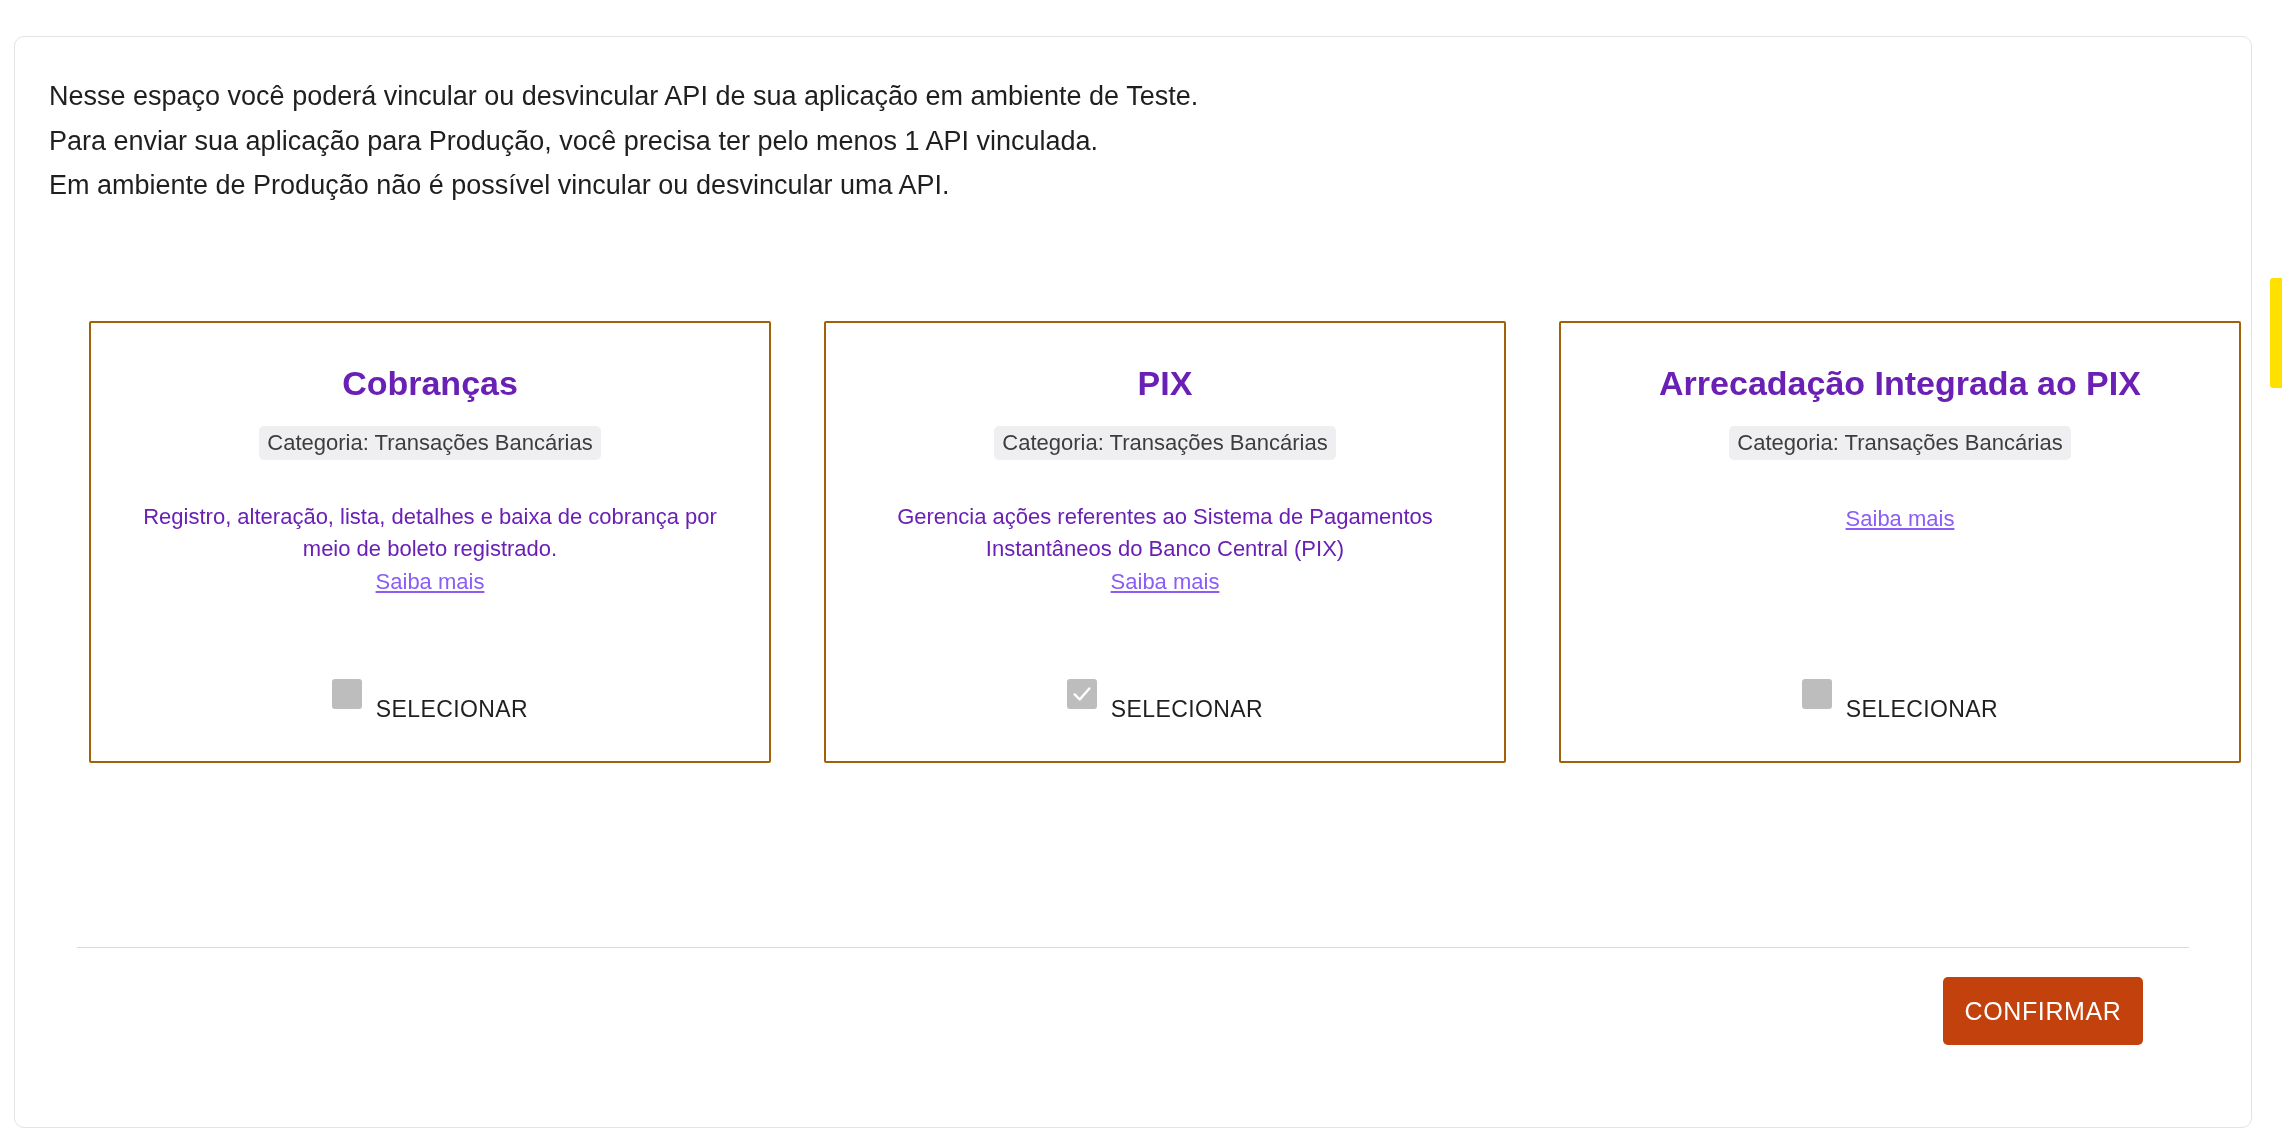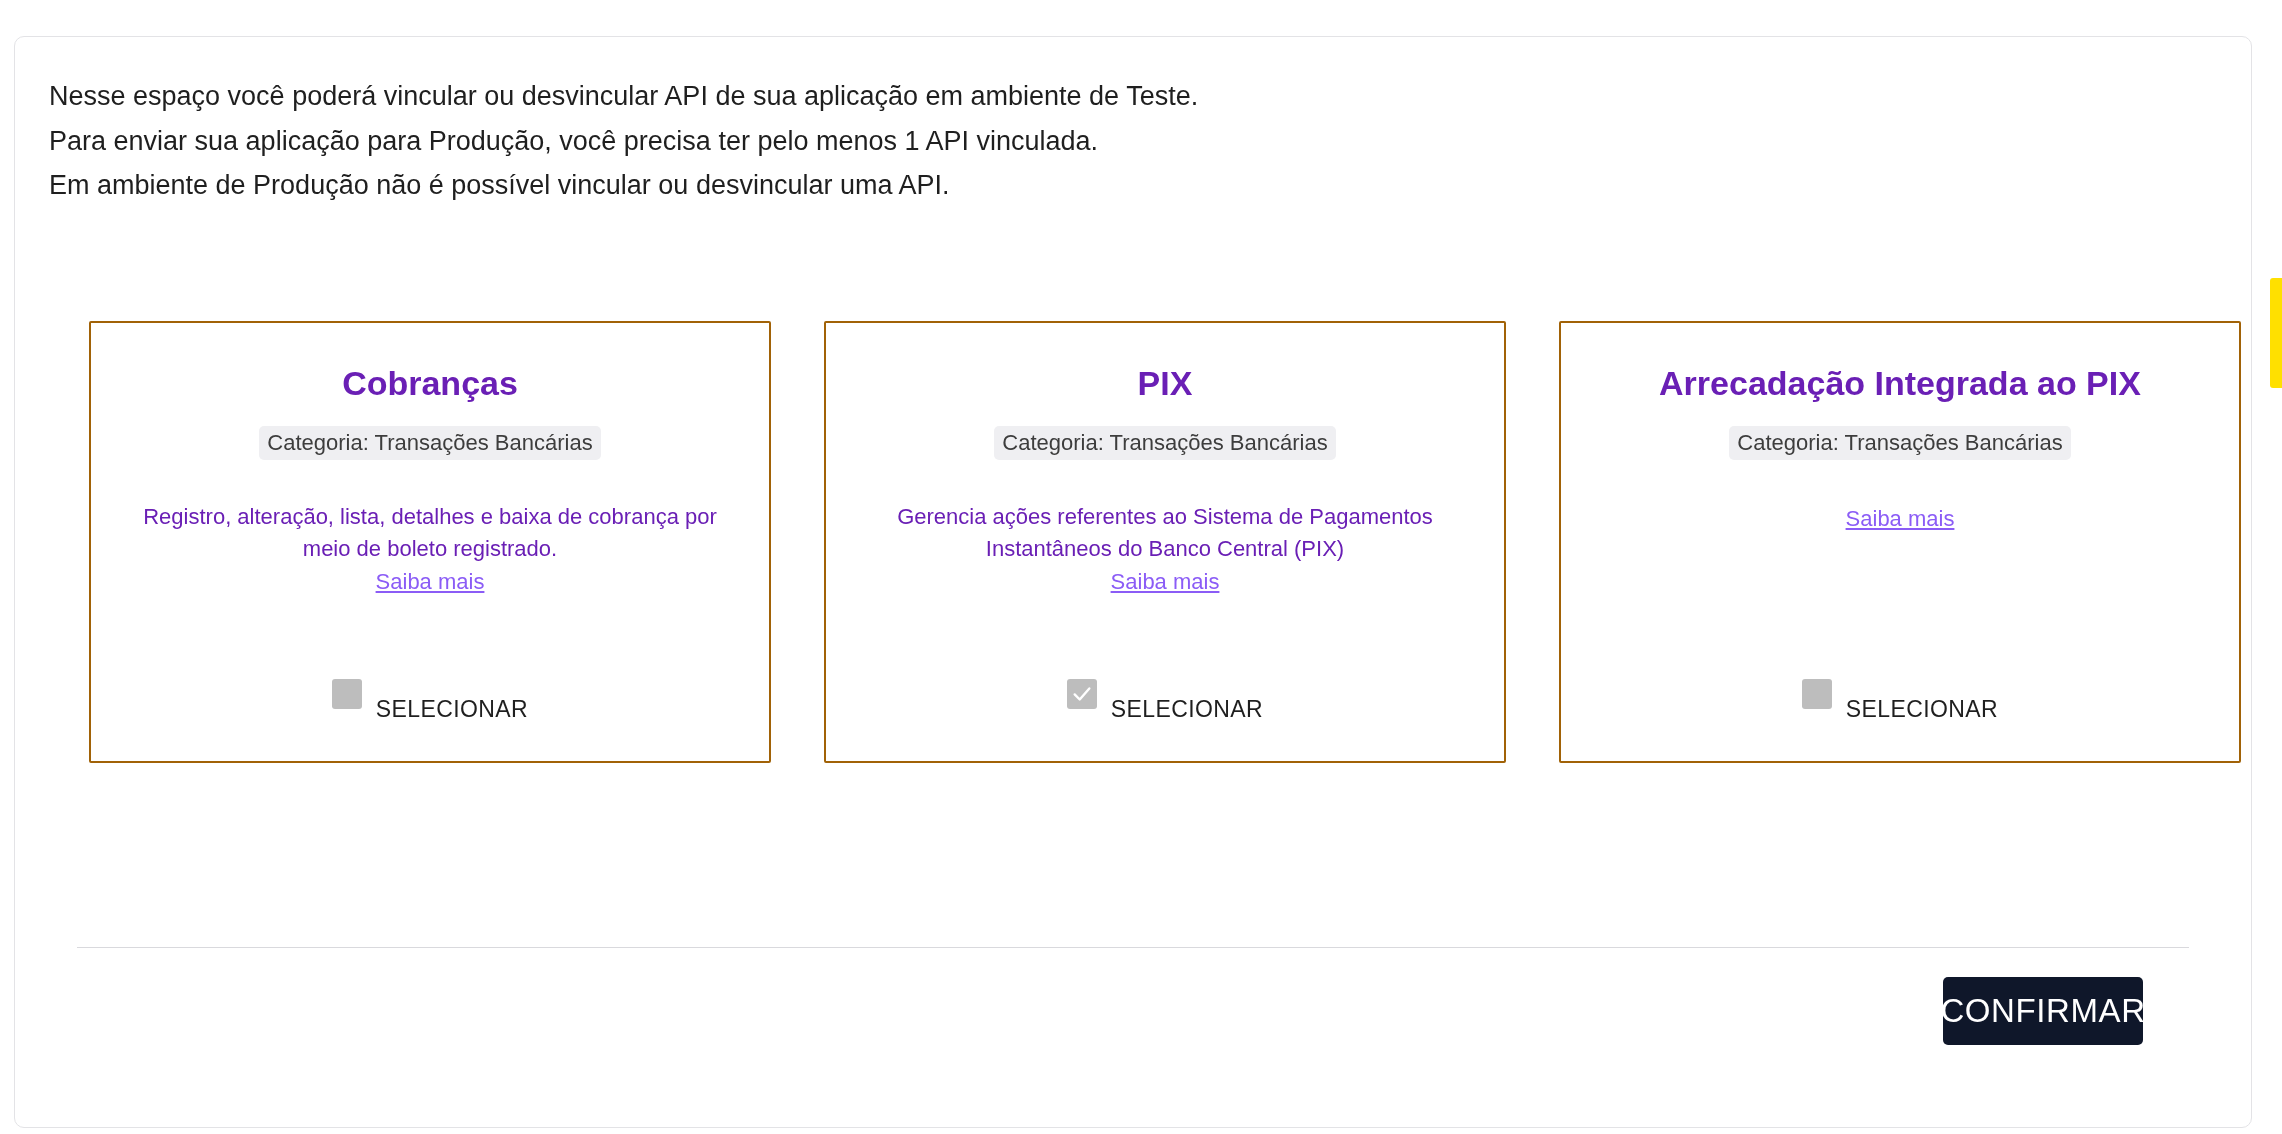--- a/index.html
+++ b/index.html
@@ -138,25 +138,25 @@
     background: #d9d9dd;
   }
 
   
   .confirm-btn {
     position: absolute;
     right: 108px;
     top: 940px;
     width: 200px;
     height: 68px;
-    background: #0f172a;
+    background: #c2410c;
     color: #ffffff;
     border: none;
     border-radius: 5px;
-    font-size: 33px;
+    font-size: 25px;
     letter-spacing: 0.6px;
     font-family: "Liberation Sans", sans-serif;
     cursor: default;
     display: flex;
     align-items: center;
     justify-content: center;
   }
 
   
   .edge-marker {

